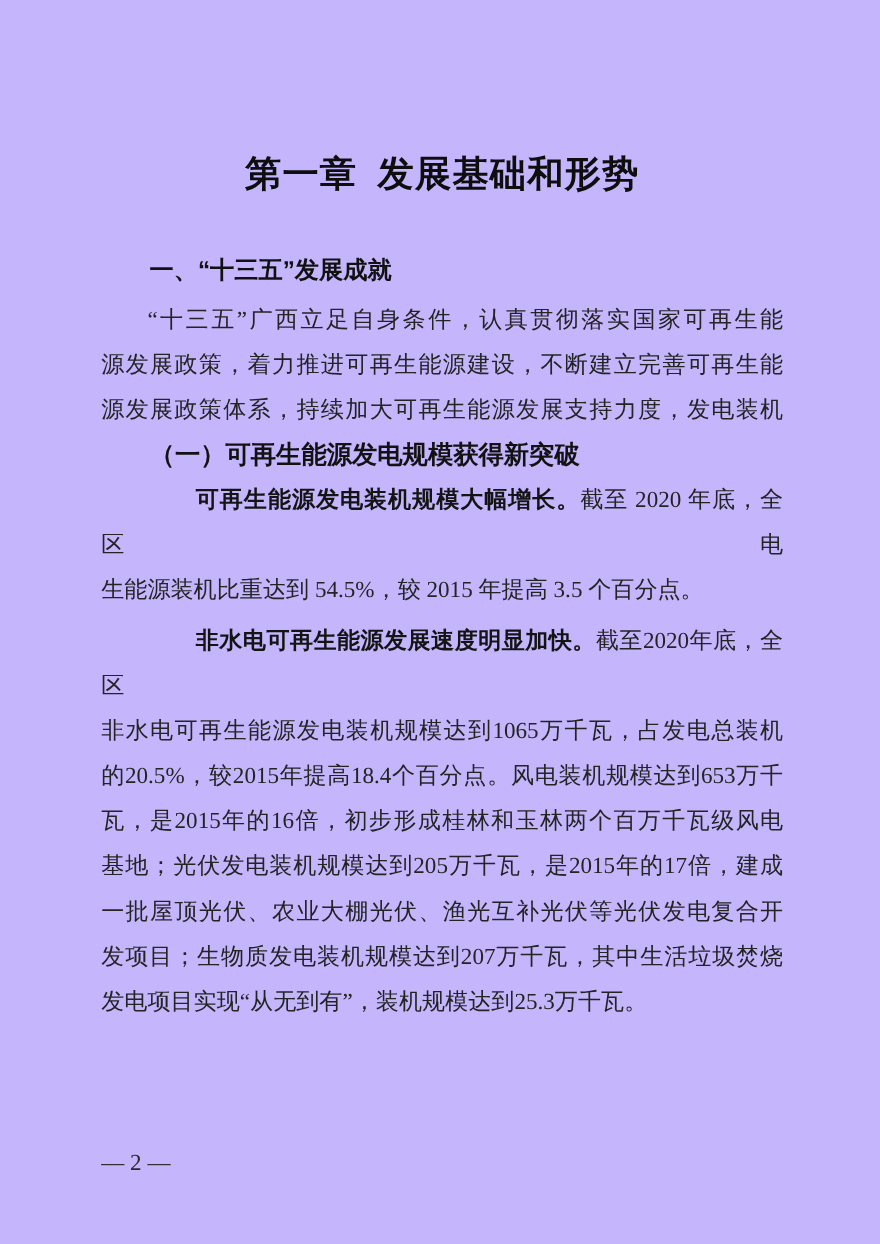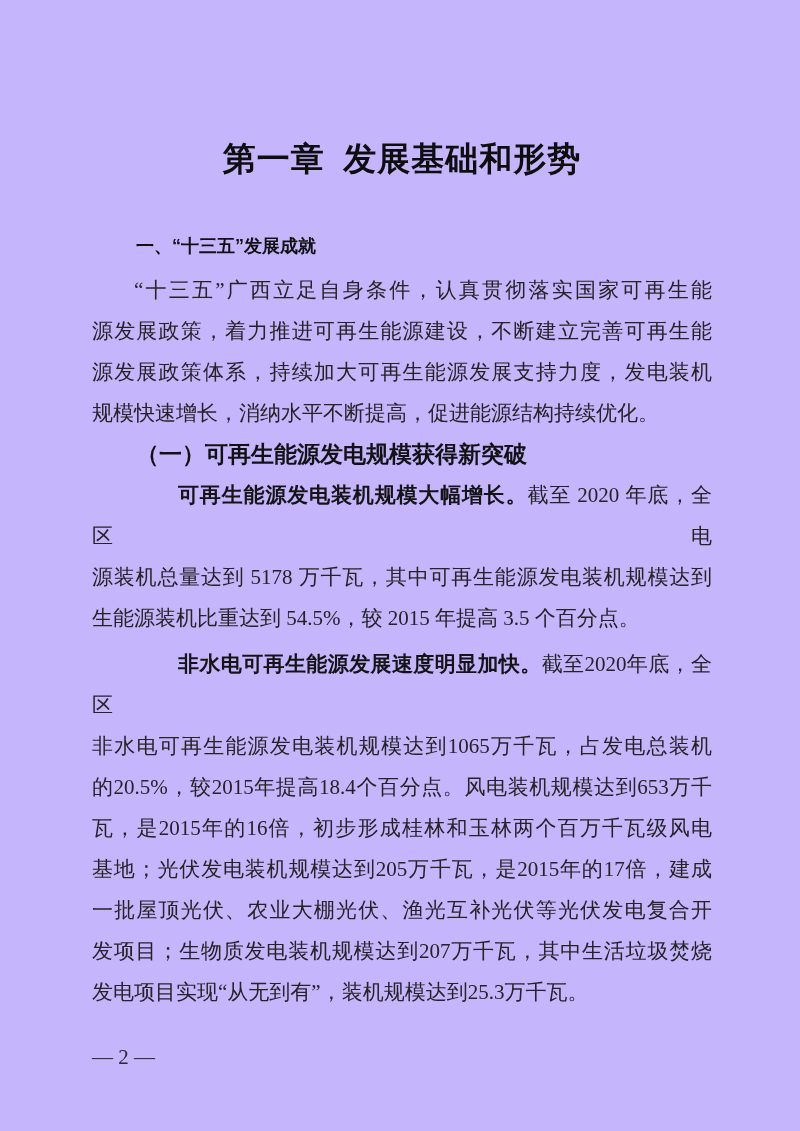--- a/index.html
+++ b/index.html
@@ -32,21 +32,21 @@
     text-align: center;
     color: #0e0e0e;
     letter-spacing: 1px;
     white-space: pre;
   }
   .doc-body { width: 620px; }
   .section-heading {
     margin-top: 53px;
     padding-left: 44px;
     font-family: "Liberation Sans", "DejaVu Sans", sans-serif;
-    font-size: 18px;
+    font-size: 22px;
     line-height: 26px;
     font-weight: bold;
     color: #111111;
   }
   .sub-heading {
     padding-left: 44px;
     font-size: 23px;
     line-height: 41px;
     font-weight: bold;
     color: #121212;
@@ -78,26 +78,24 @@
 
 <div class="page">
   <div class="content">
     <h1 class="chapter-title">第一章  发展基础和形势</h1>
     <div class="doc-body">
         <div class="section-heading">一、“十三五”发展成就</div>
         <div class="paragraph">
           <div class="line indent">“十三五”广西立足自身条件，认真贯彻落实国家可再生能</div>
           <div class="line">源发展政策，着力推进可再生能源建设，不断建立完善可再生能</div>
           <div class="line">源发展政策体系，持续加大可再生能源发展支持力度，发电装机</div>
-          <div class="line last">规模快速增长，消纳水平不断提高，促进能源结构持续优化。</div>
         </div>
         <div class="sub-heading">（一）可再生能源发电规模获得新突破</div>
         <div class="paragraph">
           <div class="line indent"><span class="bold-lead">可再生能源发电装机规模大幅增长。</span>截至 2020 年底，全区电</div>
-          <div class="line">源装机总量达到 5178 万千瓦，其中可再生能源发电装机规模达到</div>
           <div class="line last">生能源装机比重达到 54.5%，较 2015 年提高 3.5 个百分点。</div>
         </div>
         <div class="paragraph">
           <div class="line indent"><span class="bold-lead">非水电可再生能源发展速度明显加快。</span>截至2020年底，全区</div>
           <div class="line">非水电可再生能源发电装机规模达到1065万千瓦，占发电总装机</div>
           <div class="line">的20.5%，较2015年提高18.4个百分点。风电装机规模达到653万千</div>
           <div class="line">瓦，是2015年的16倍，初步形成桂林和玉林两个百万千瓦级风电</div>
           <div class="line">基地；光伏发电装机规模达到205万千瓦，是2015年的17倍，建成</div>
           <div class="line">一批屋顶光伏、农业大棚光伏、渔光互补光伏等光伏发电复合开</div>
           <div class="line">发项目；生物质发电装机规模达到207万千瓦，其中生活垃圾焚烧</div>

